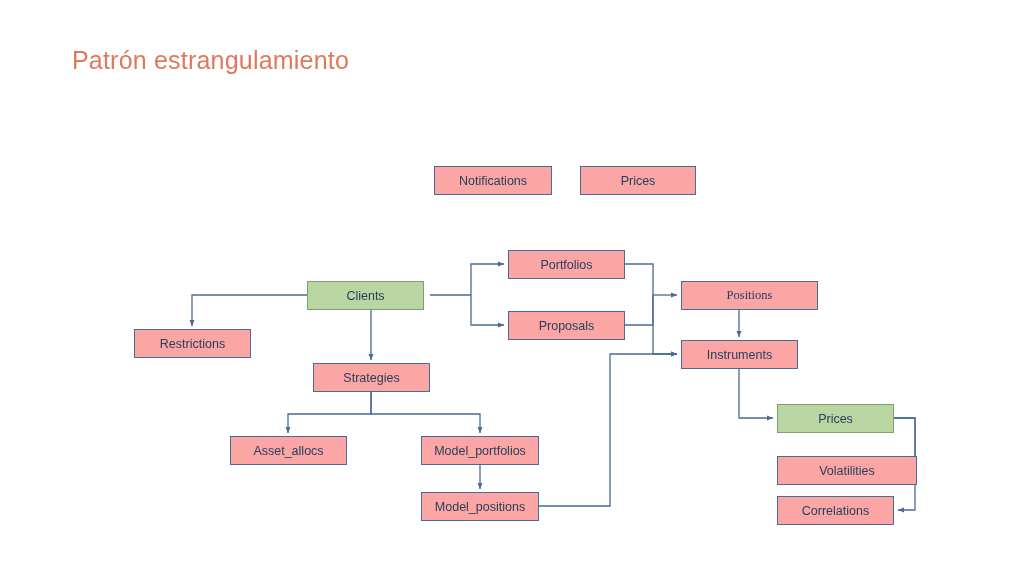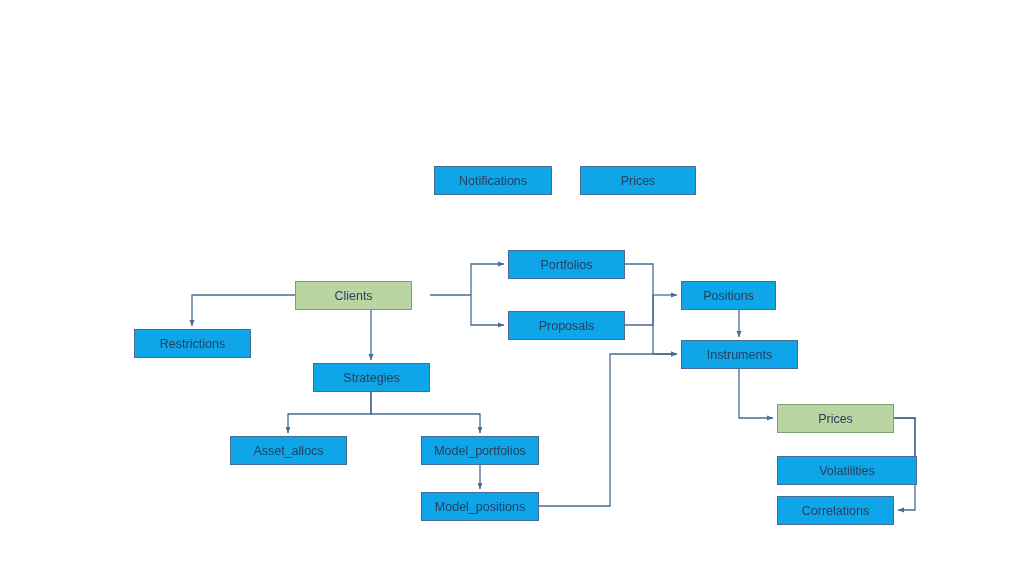--- a/index.html
+++ b/index.html
@@ -34,21 +34,21 @@
   #diagram-svg {
     position: absolute;
     left: 0; top: 0;
     width: 1024px;
     height: 576px;
   }
   .node-box {
     position: absolute;
     box-sizing: border-box;
     border: 1px solid #4a6b94;
-    background: #0ea5e9;
+    background: #fca5a5;
     display: flex;
     align-items: center;
     justify-content: center;
     font-size: 12.5px;
     color: #27405e;
     font-family: "Liberation Sans", sans-serif;
     white-space: nowrap;
   }
   .node-box.highlight {
     background: #b9d6a2;
@@ -56,20 +56,21 @@
   }
   .node-label {
     pointer-events: none;
   }
 </style>
 </head>
 <body>
 
 <div id="slide">
 
+  <div id="slide-title">Patrón estrangulamiento</div>
 
   <svg id="diagram-svg" viewBox="0 0 1024 576" xmlns="http://www.w3.org/2000/svg">
     <defs>
       <marker id="arrowhead" markerWidth="7" markerHeight="7" refX="6.2" refY="2.6" orient="auto" markerUnits="userSpaceOnUse">
         <path d="M0,0 L6.4,2.6 L0,5.2 z" fill="#4a6b94"></path>
       </marker>
     </defs>
     <g id="edge-layer">
         <path d="M 313 295 L 192 295 L 192 326" fill="none" stroke="#4a6b94" stroke-width="1.3" marker-end="url(#arrowhead)"></path>
         <path d="M 430 295 L 471 295" fill="none" stroke="#4a6b94" stroke-width="1.3"></path>
@@ -94,24 +95,24 @@
   <div id="node-layer">
       <div class="node-box" style="left: 434px; top: 166px; width: 118px; height: 29px;">
         <span class="node-label">Notifications</span>
       </div>
       <div class="node-box" style="left: 580px; top: 166px; width: 116px; height: 29px;">
         <span class="node-label">Prices</span>
       </div>
       <div class="node-box" style="left: 508px; top: 250px; width: 117px; height: 29px;">
         <span class="node-label">Portfolios</span>
       </div>
-      <div class="node-box highlight" style="left: 295px; top: 281px; width: 117px; height: 29px;">
+      <div class="node-box highlight" style="left: 307px; top: 281px; width: 117px; height: 29px;">
         <span class="node-label">Clients</span>
       </div>
-      <div class="node-box" style="left: 681px; top: 281px; width: 95px; height: 29px;">
+      <div class="node-box" style="left: 681px; top: 281px; width: 137px; height: 29px; font-family: Liberation Serif, serif;">
         <span class="node-label">Positions</span>
       </div>
       <div class="node-box" style="left: 508px; top: 311px; width: 117px; height: 29px;">
         <span class="node-label">Proposals</span>
       </div>
       <div class="node-box" style="left: 134px; top: 329px; width: 117px; height: 29px;">
         <span class="node-label">Restrictions</span>
       </div>
       <div class="node-box" style="left: 681px; top: 340px; width: 117px; height: 29px;">
         <span class="node-label">Instruments</span>

